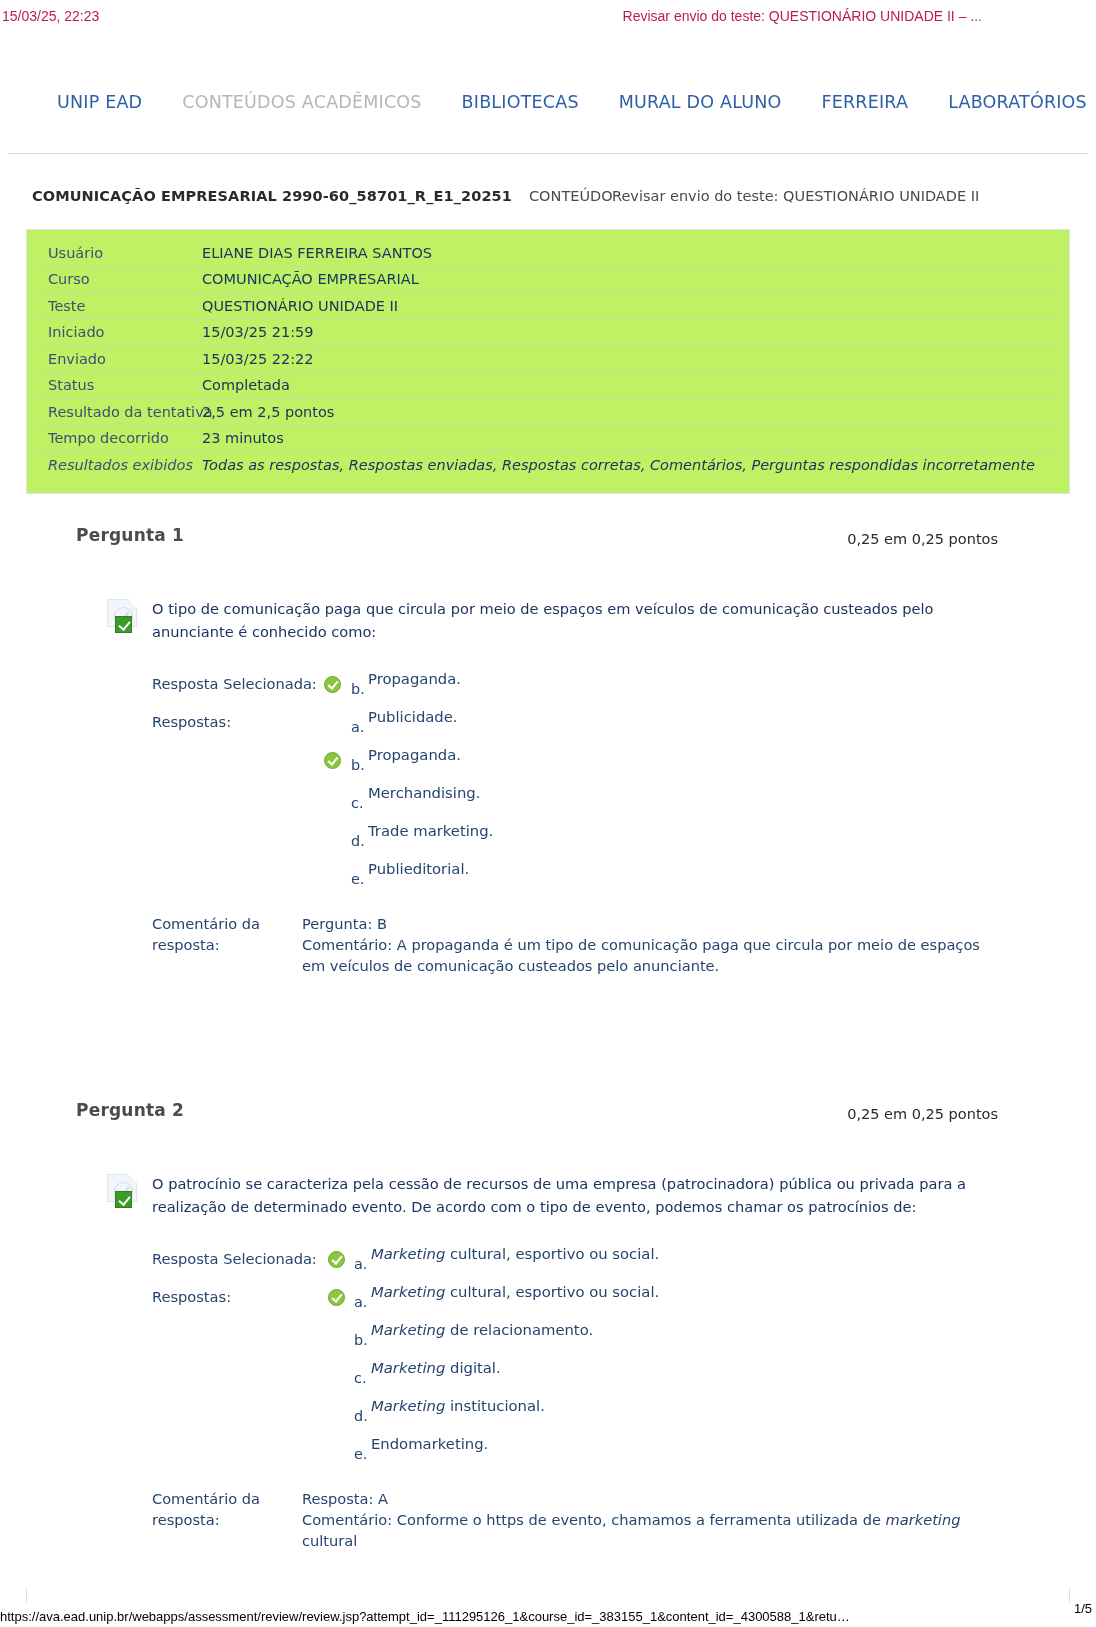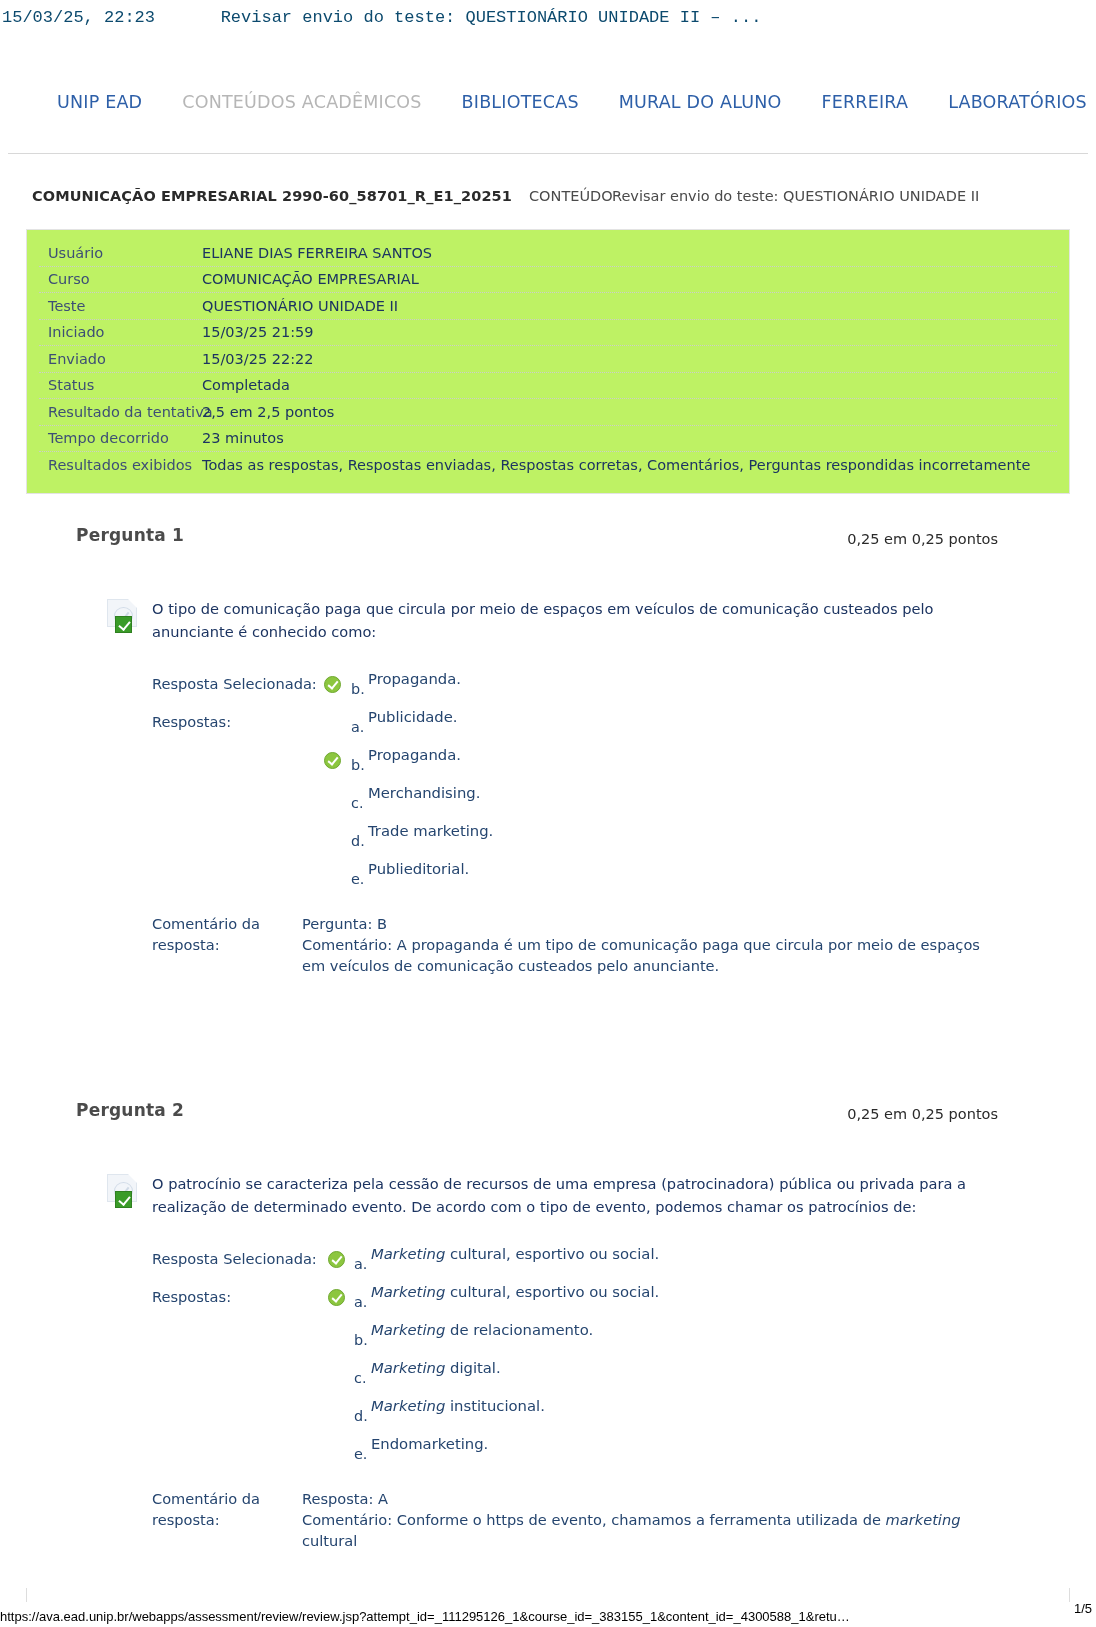--- a/index.html
+++ b/index.html
@@ -16,36 +16,36 @@
     overflow: hidden;
   }
 
   
   .print-header {
     position: absolute;
     top: 8px;
     left: 0;
     width: 1096px;
     height: 22px;
-    font-family: Liberation Mono, monospace;
-    font-size: 17px;
-    color: #0c4a6e;
+    font-family: Liberation Sans, sans-serif;
+    font-size: 14px;
+    color: #be185d;
   }
   .print-header .ph-date {
     position: absolute;
     left: 2px;
     top: 0;
     white-space: nowrap;
   }
   .print-header .ph-title {
     position: absolute;
     left: 0;
     top: 0;
     width: 982px;
-    text-align: center;
+    text-align: right;
     white-space: nowrap;
   }
 
   
   .topnav {
     position: absolute;
     top: 92px;
     left: 0;
     width: 1096px;
     height: 42px;
@@ -124,21 +124,21 @@
   .inforow {
     position: relative;
     height: 26.5px;
     display: flex;
     align-items: center;
     border-bottom: 1px dotted #cccccc;
     margin: 0 12px;
     box-sizing: border-box;
   }
   .inforow:first-child { margin-top: 10px; }
-  .inforow:last-child { border-bottom: none; }
+  .inforow:last-child { border-bottom: none; font-style: italic; }
   .info-label {
     width: 163px;
     flex: 0 0 163px;
     font-size: 14.5px;
     color: #3d4f75;
     padding-left: 9px;
     box-sizing: border-box;
     white-space: nowrap;
   }
   .info-value {

